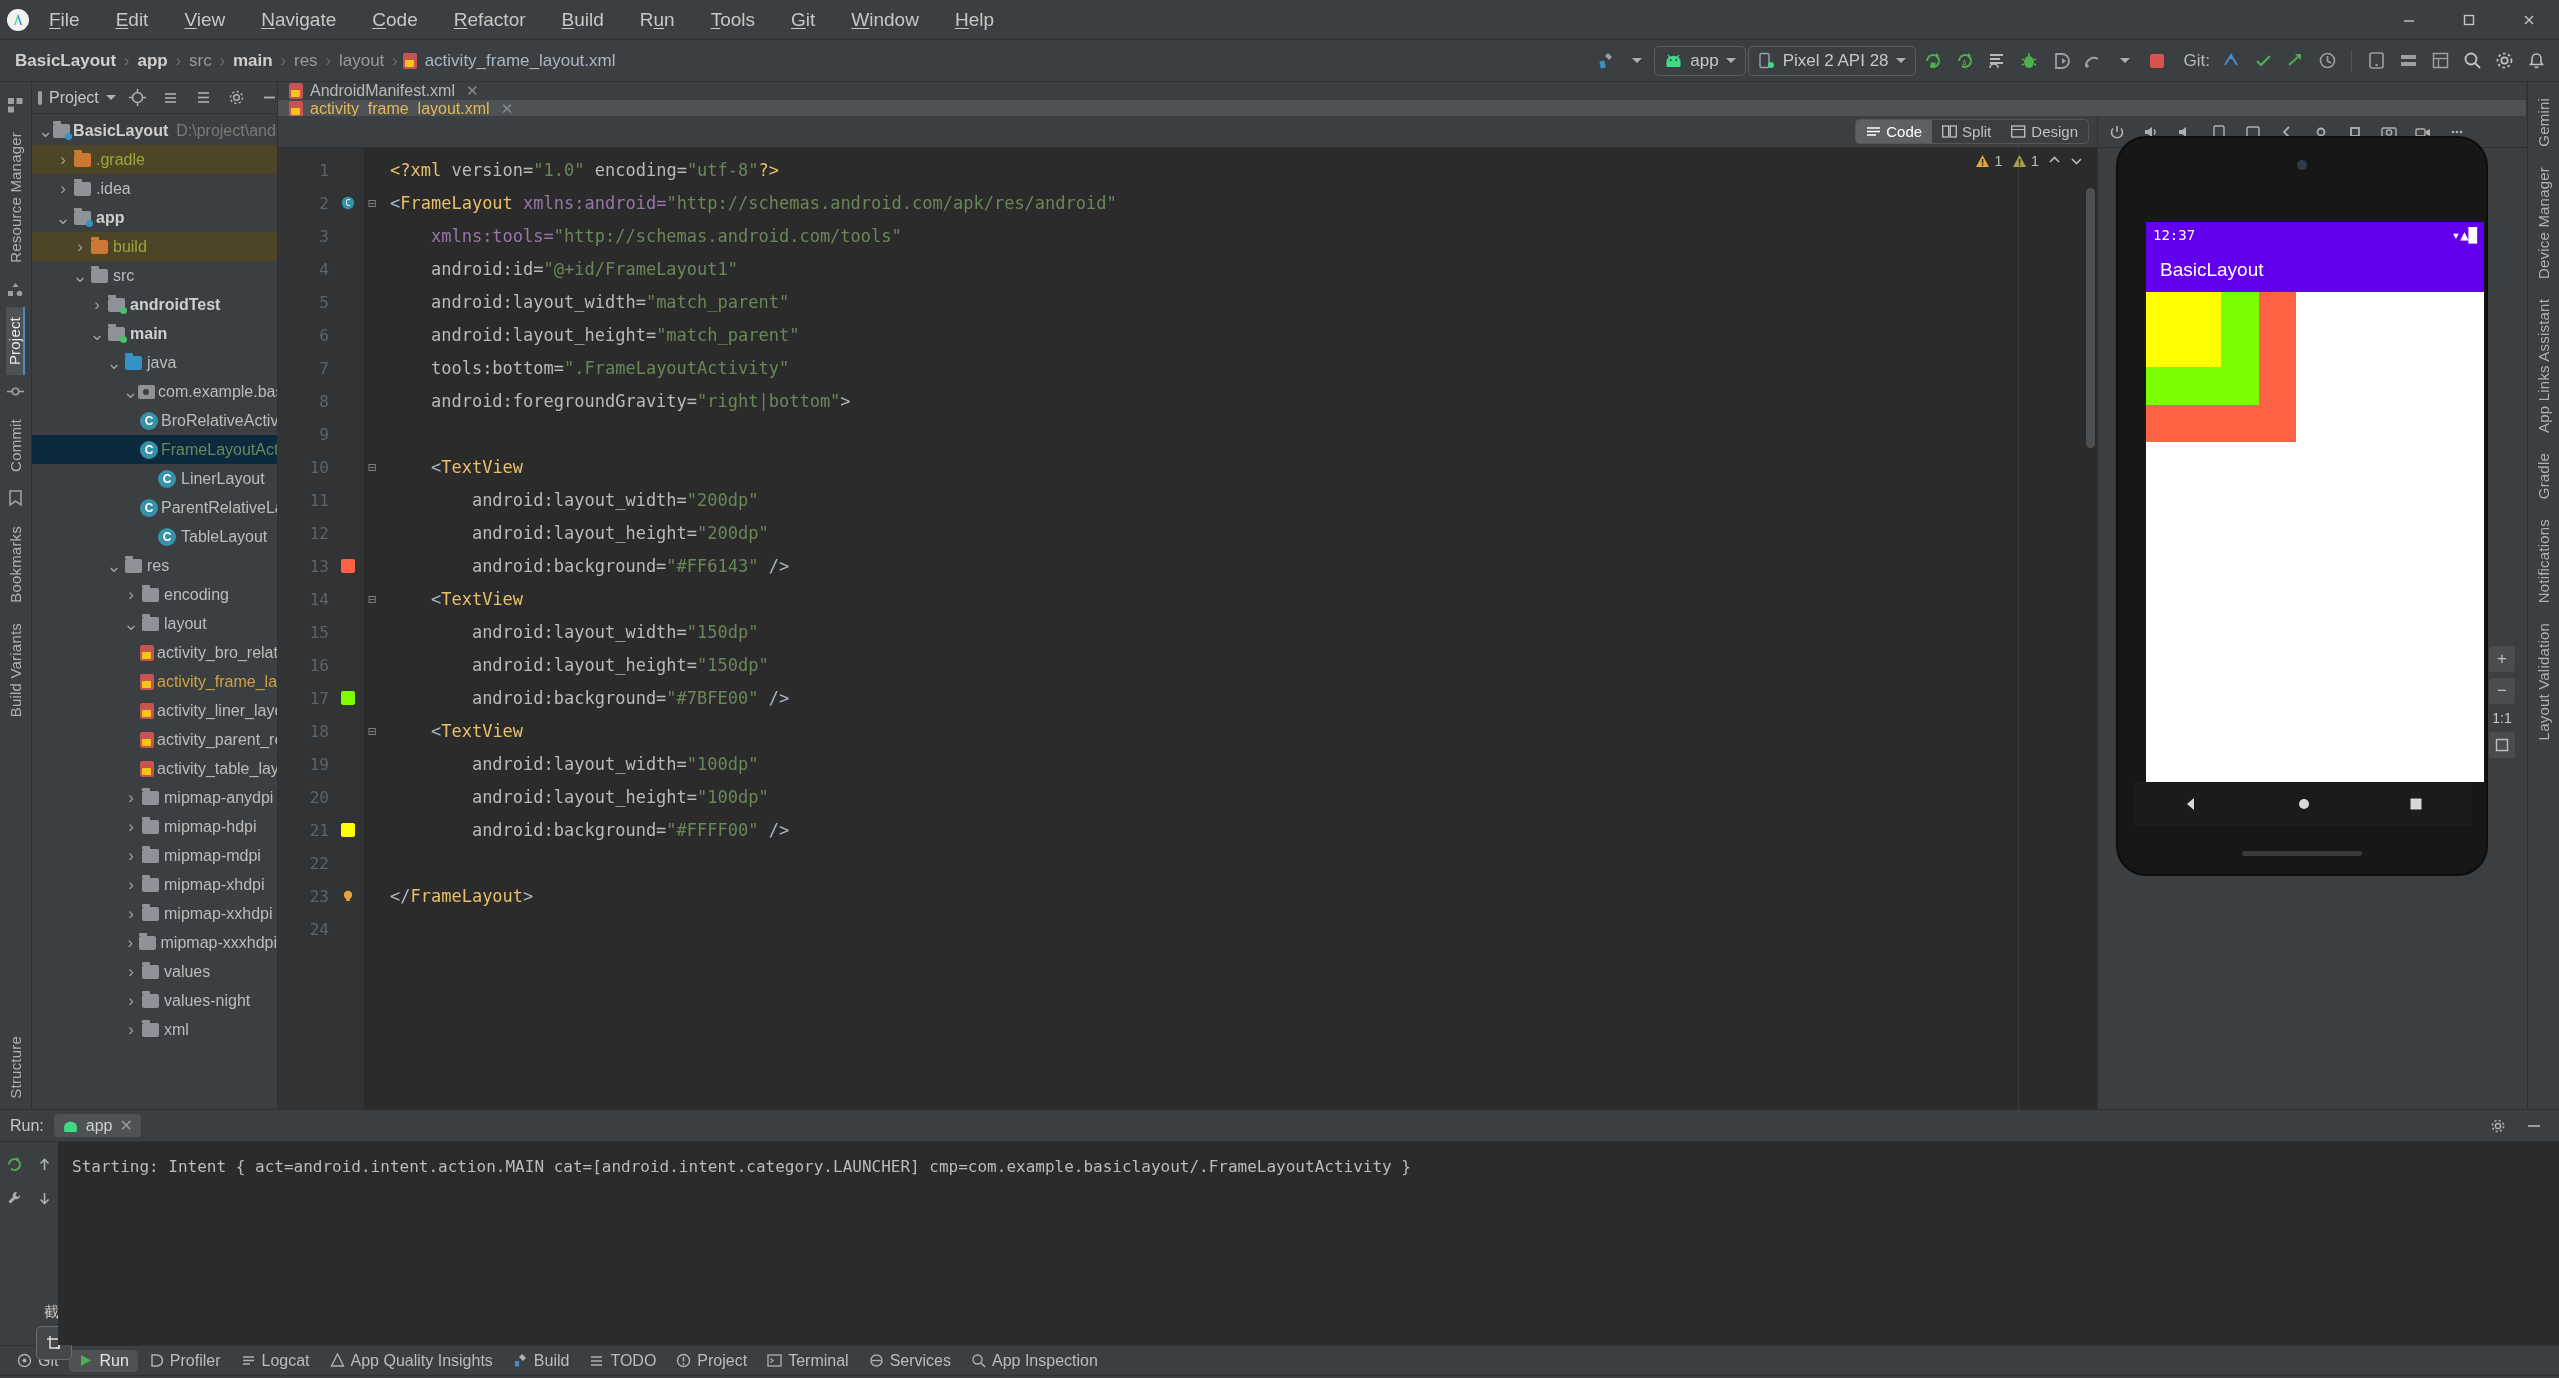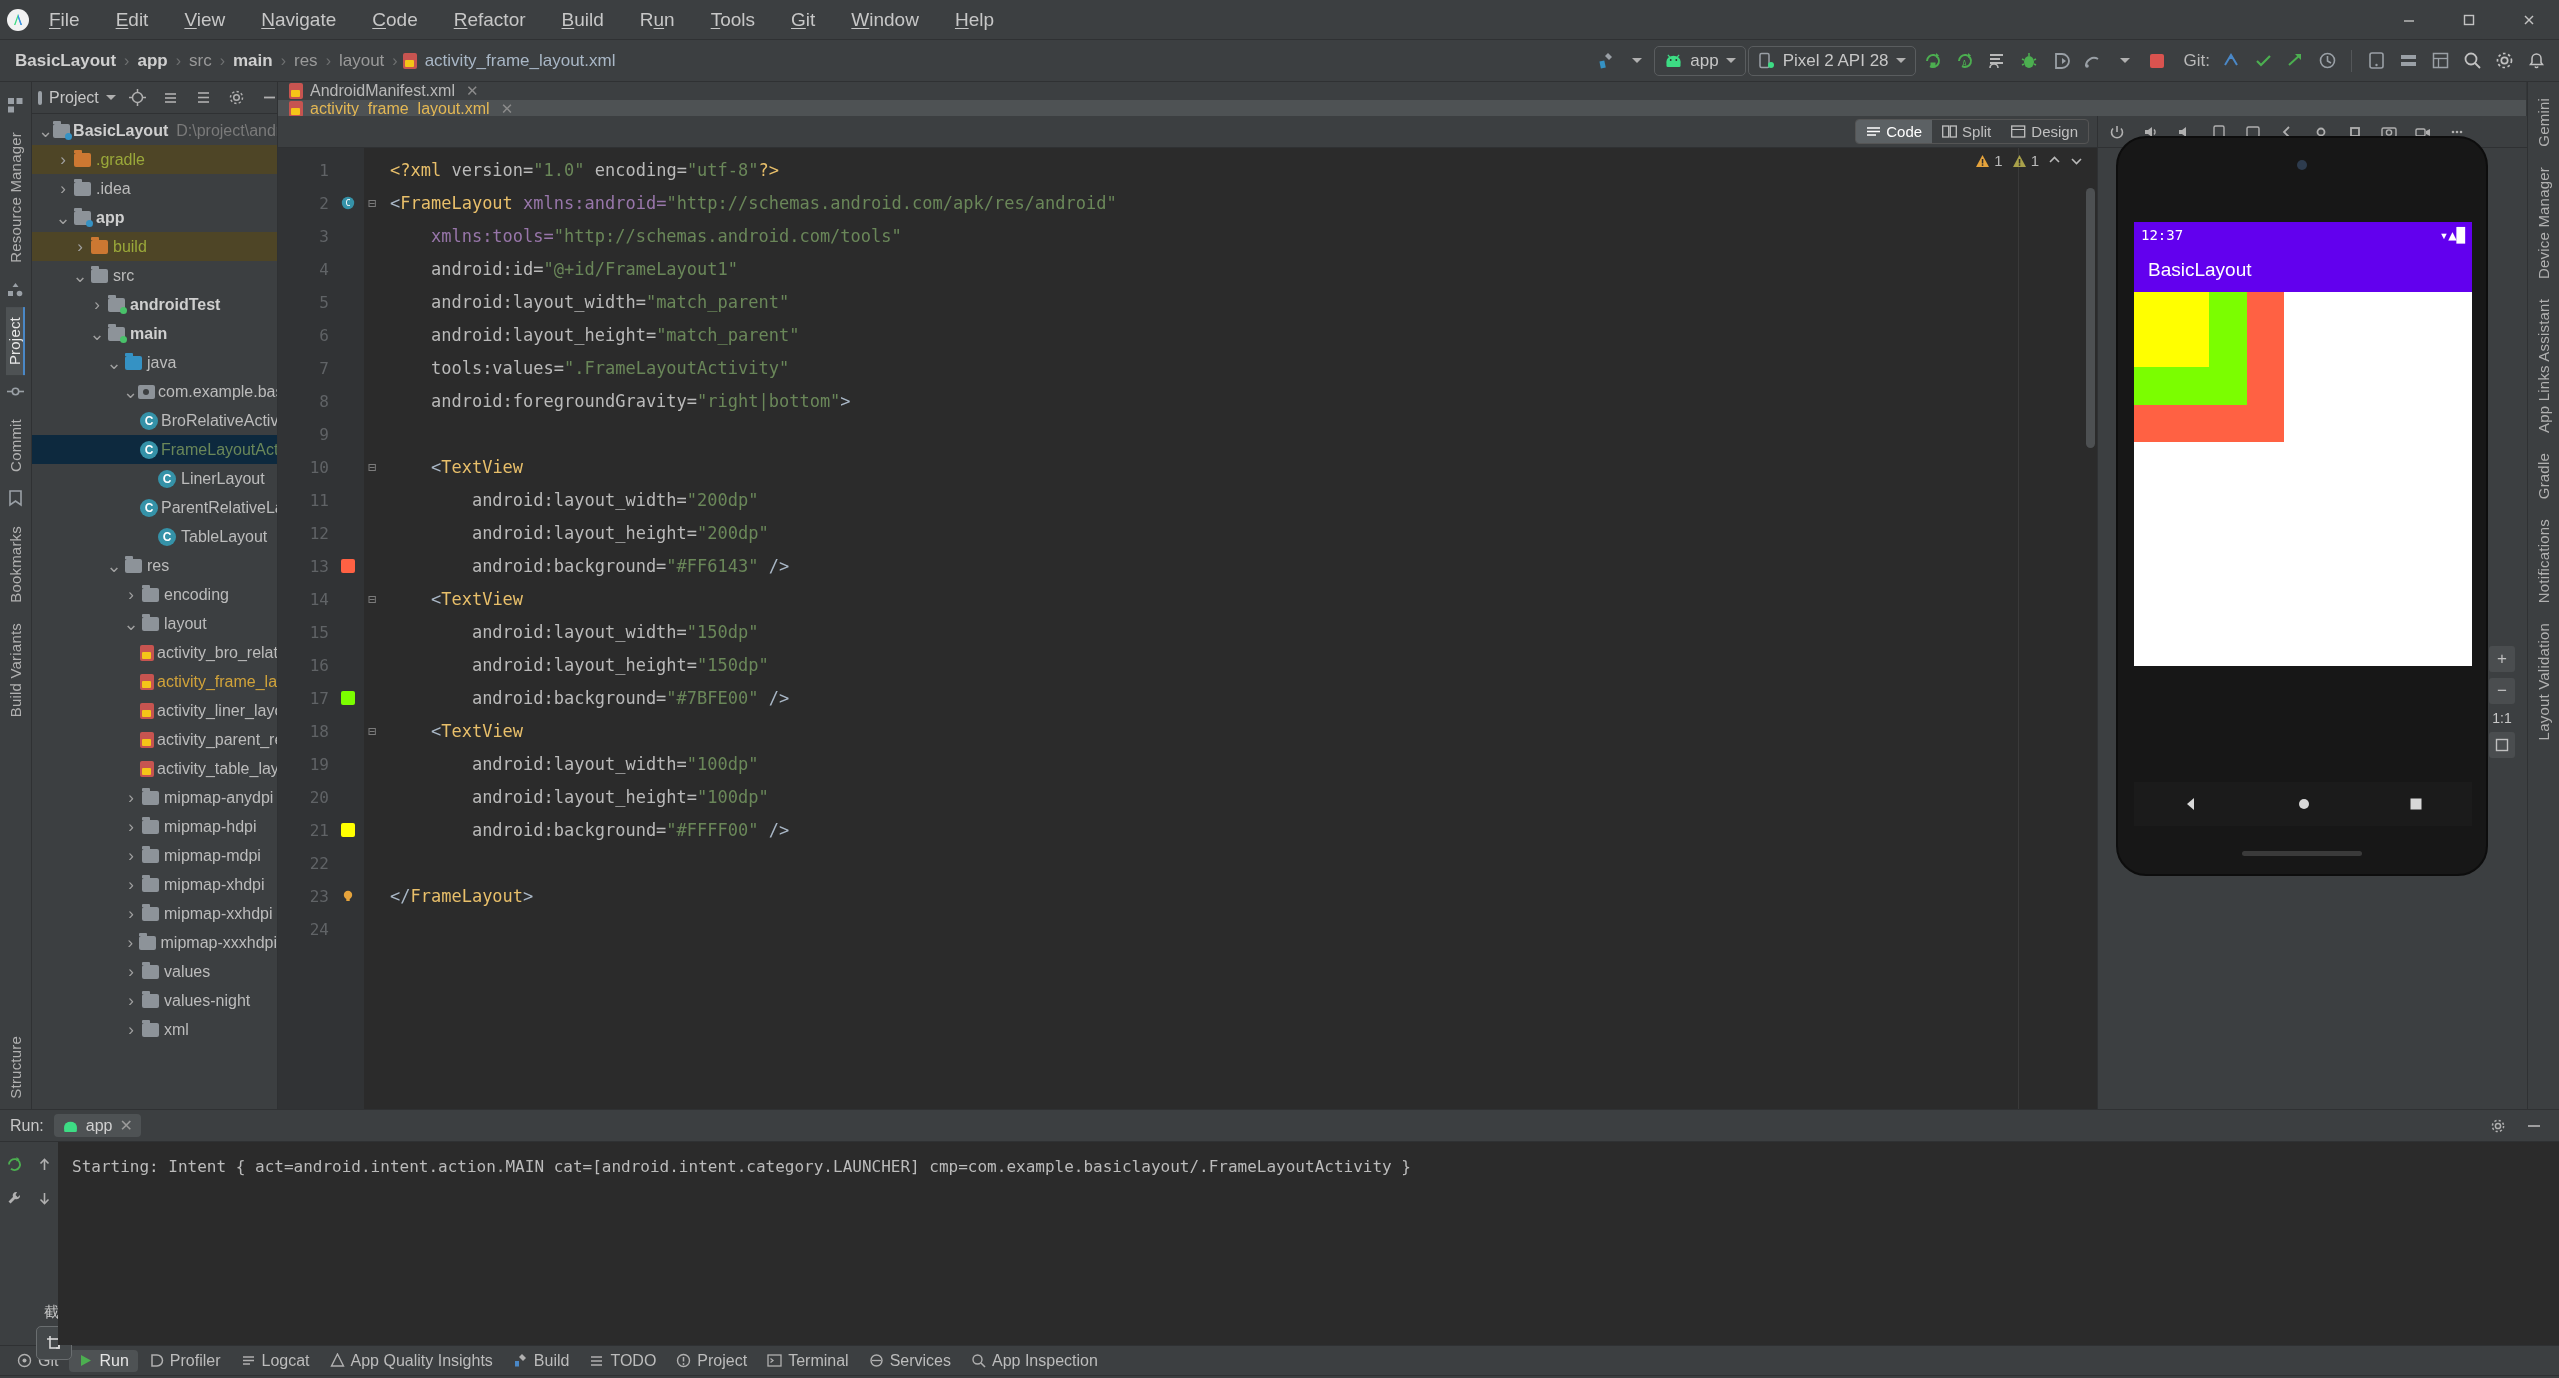--- a/index.html
+++ b/index.html
@@ -165,21 +165,21 @@
   .codescroll{ position:absolute; right:0; top:0; width:14px; height:100%; background:#2b2b2b;}
   .codescroll .thumb{position:absolute;right:2px;top:40px;width:9px;height:260px;background:#4d5052;border-radius:5px;}
   .vertline{position:absolute; top:0; bottom:0; width:1px; background:#3a3a3a;}
 
   
   .preview{ width:430px; background:#3c3f41; border-left:1px solid #2f3133; display:flex;flex-direction:column; position:relative;}
   .phone{
     position:absolute; left:18px; top:20px; width:372px; height:740px;
     background:#171717; border-radius:30px; border:2px solid #0d0d0d;
   }
-  .phone .screen{position:absolute;left:16px;top:84px;width:338px;height:444px;background:#ffffff;overflow:hidden;}
+  .phone .screen{position:absolute;left:28px;top:84px;width:338px;height:560px;background:#ffffff;overflow:hidden;}
   .statusbar{height:26px;background:#6200ee;display:flex;align-items:center;justify-content:space-between;padding:0 7px;color:#fff;font-size:14px;font-family:"DejaVu Sans Mono",monospace;}
   .appbar{height:44px;background:#6200ee;display:flex;align-items:center;padding:0 14px;color:#fff;font-size:19px;}
   .fl{position:relative;width:100%;height:490px;background:#fff;}
   .fl .b1{position:absolute;left:0;top:0;width:150px;height:150px;}
   .fl .b2{position:absolute;left:0;top:0;width:112px;height:112px;}
   .fl .b3{position:absolute;left:0;top:0;width:75px;height:75px;}
   .phone .notch{position:absolute;left:50%;transform:translateX(-50%);top:22px;width:10px;height:10px;border-radius:50%;background:#2d3b4d;}
   .phone .navbtns{position:absolute;left:16px;top:644px;width:338px;height:44px;background:#1b1b1b;display:flex;align-items:center;justify-content:space-around;}
   .phone .chinbar{position:absolute;left:50%;transform:translateX(-50%);bottom:18px;width:120px;height:5px;border-radius:3px;background:#3a3a3a;}
   .zoomctl{position:absolute;right:10px;top:530px;width:30px;display:flex;flex-direction:column;align-items:center;gap:6px;color:#c0c0c0;}
@@ -911,21 +911,21 @@
                 <div></div>
                 <div></div>
                 <div></div>
               </div>
             <pre class="code" id="code"><span class="pi">&lt;?xml </span><span class="at">version=</span><span class="val">"1.0"</span> <span class="at">encoding=</span><span class="val">"utf-8"</span><span class="pi">?&gt;</span>
 <span class="br">&lt;</span><span class="k">FrameLayout</span> <span class="attr">xmlns:android=</span><span class="val">"http://schemas.android.com/apk/res/android"</span>
     <span class="attr">xmlns:tools=</span><span class="val">"http://schemas.android.com/tools"</span>
     <span class="at">android:id=</span><span class="val">"@+id/FrameLayout1"</span>
     <span class="at">android:layout_width=</span><span class="val">"match_parent"</span>
     <span class="at">android:layout_height=</span><span class="val">"match_parent"</span>
-    <span class="at">tools:values=</span><span class="val">".FrameLayoutActivity"</span>
+    <span class="at">tools:bottom=</span><span class="val">".FrameLayoutActivity"</span>
     <span class="at">android:foregroundGravity=</span><span class="val">"right|bottom"</span><span class="br">&gt;</span>
 
     <span class="br">&lt;</span><span class="k">TextView</span>
         <span class="at">android:layout_width=</span><span class="val">"200dp"</span>
         <span class="at">android:layout_height=</span><span class="val">"200dp"</span>
         <span class="at">android:background=</span><span class="val">"#FF6143"</span> <span class="br">/&gt;</span>
     <span class="br">&lt;</span><span class="k">TextView</span>
         <span class="at">android:layout_width=</span><span class="val">"150dp"</span>
         <span class="at">android:layout_height=</span><span class="val">"150dp"</span>
         <span class="at">android:background=</span><span class="val">"#7BFE00"</span> <span class="br">/&gt;</span>

